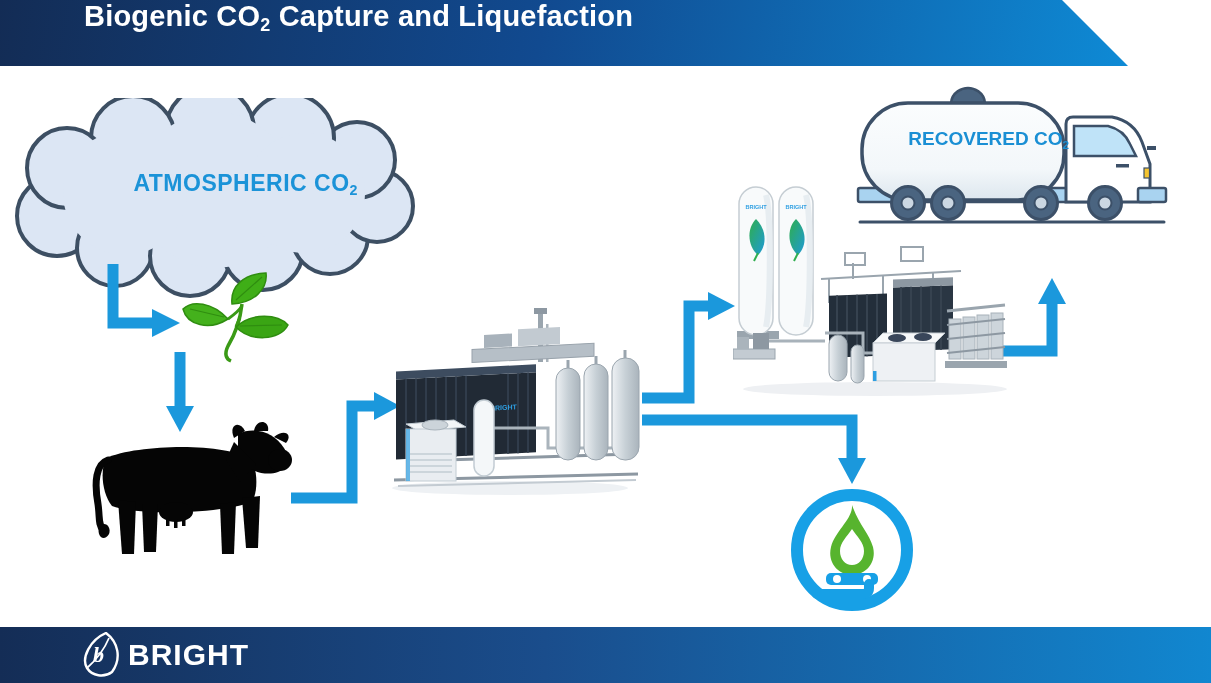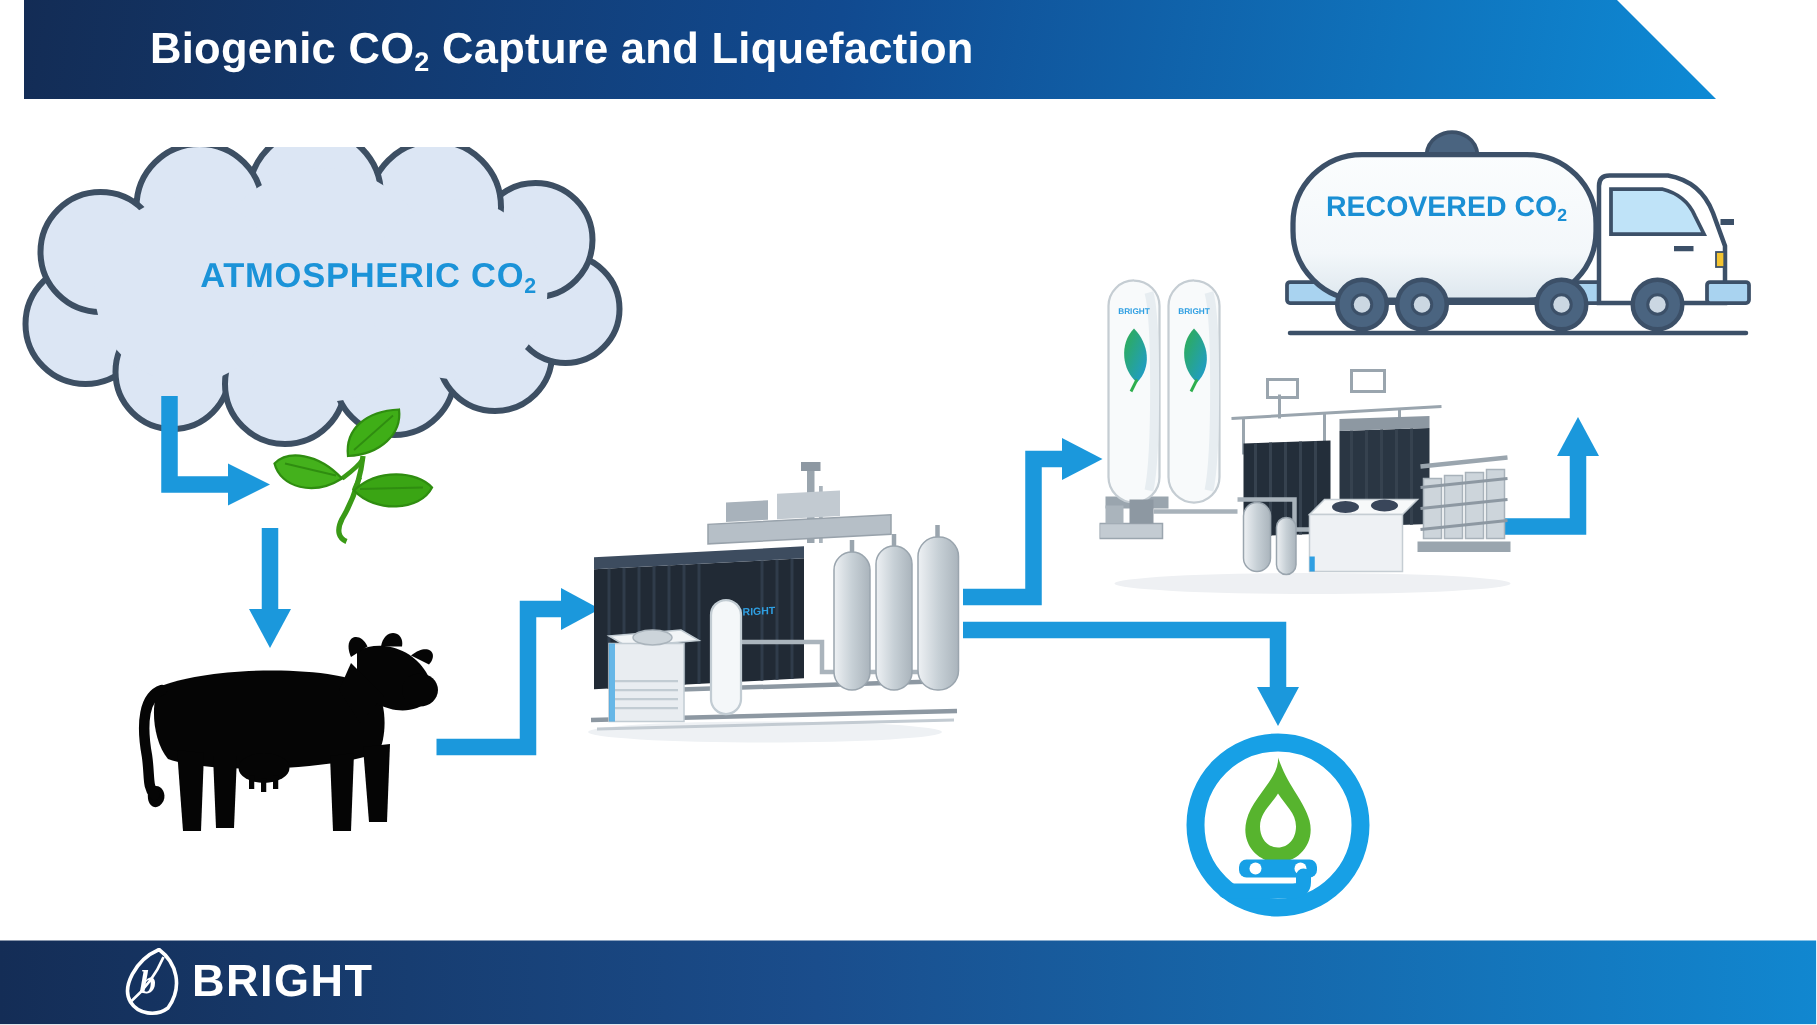--- a/index.html
+++ b/index.html
@@ -3,44 +3,44 @@
 <meta charset="utf-8">
 <style>
   html,body{margin:0;padding:0;background:#ffffff;}
   #slide{
     position:relative;width:1211px;height:683px;background:#ffffff;overflow:hidden;
     font-family:"Liberation Sans",sans-serif;
   }
   .abs{position:absolute;}
   
   #header{
-    left:16px;top:0;width:1128px;height:66px;
+    left:0;top:0;width:1128px;height:66px;
     background:linear-gradient(100deg,#132c55 0%,#114a90 48%,#0e8ad5 100%);
     clip-path:polygon(0 0,1062px 0,1128px 66px,0 66px);
-    display:flex;align-items:center;
+    display:flex;align-items:flex-start;
   }
   #header .title{
     padding-left:84px;color:#ffffff;font-size:29px;font-weight:bold;letter-spacing:.2px;white-space:nowrap;
   }
   .sub{display:inline-block;font-size:.62em;transform:translateY(.30em);}
   
   #footer{
     left:0;top:627px;width:1211px;height:56px;
     background:linear-gradient(90deg,#142d56 0%,#1a4d8c 45%,#1187d0 100%);
     display:flex;align-items:center;
   }
   #footer .logoWrap{display:flex;align-items:center;gap:6px;padding-left:82px;}
   #footer .brand{color:#ffffff;font-size:30px;font-weight:bold;letter-spacing:1px;}
   
   .cloudLabel{
     left:88px;top:170px;width:270px;text-align:right;
     color:#1b93d8;font-size:23px;font-weight:bold;letter-spacing:.5px;white-space:nowrap;
   }
   .truckLabel{
-    left:884px;top:128px;width:185px;text-align:left;
+    left:884px;top:128px;width:185px;text-align:right;
     color:#1a8fd4;font-size:19px;font-weight:bold;white-space:nowrap;
   }
   svg{display:block;}
 </style>
 </head>
 <body>
 
 <div id="slide">
 
   <div id="header" class="abs">

